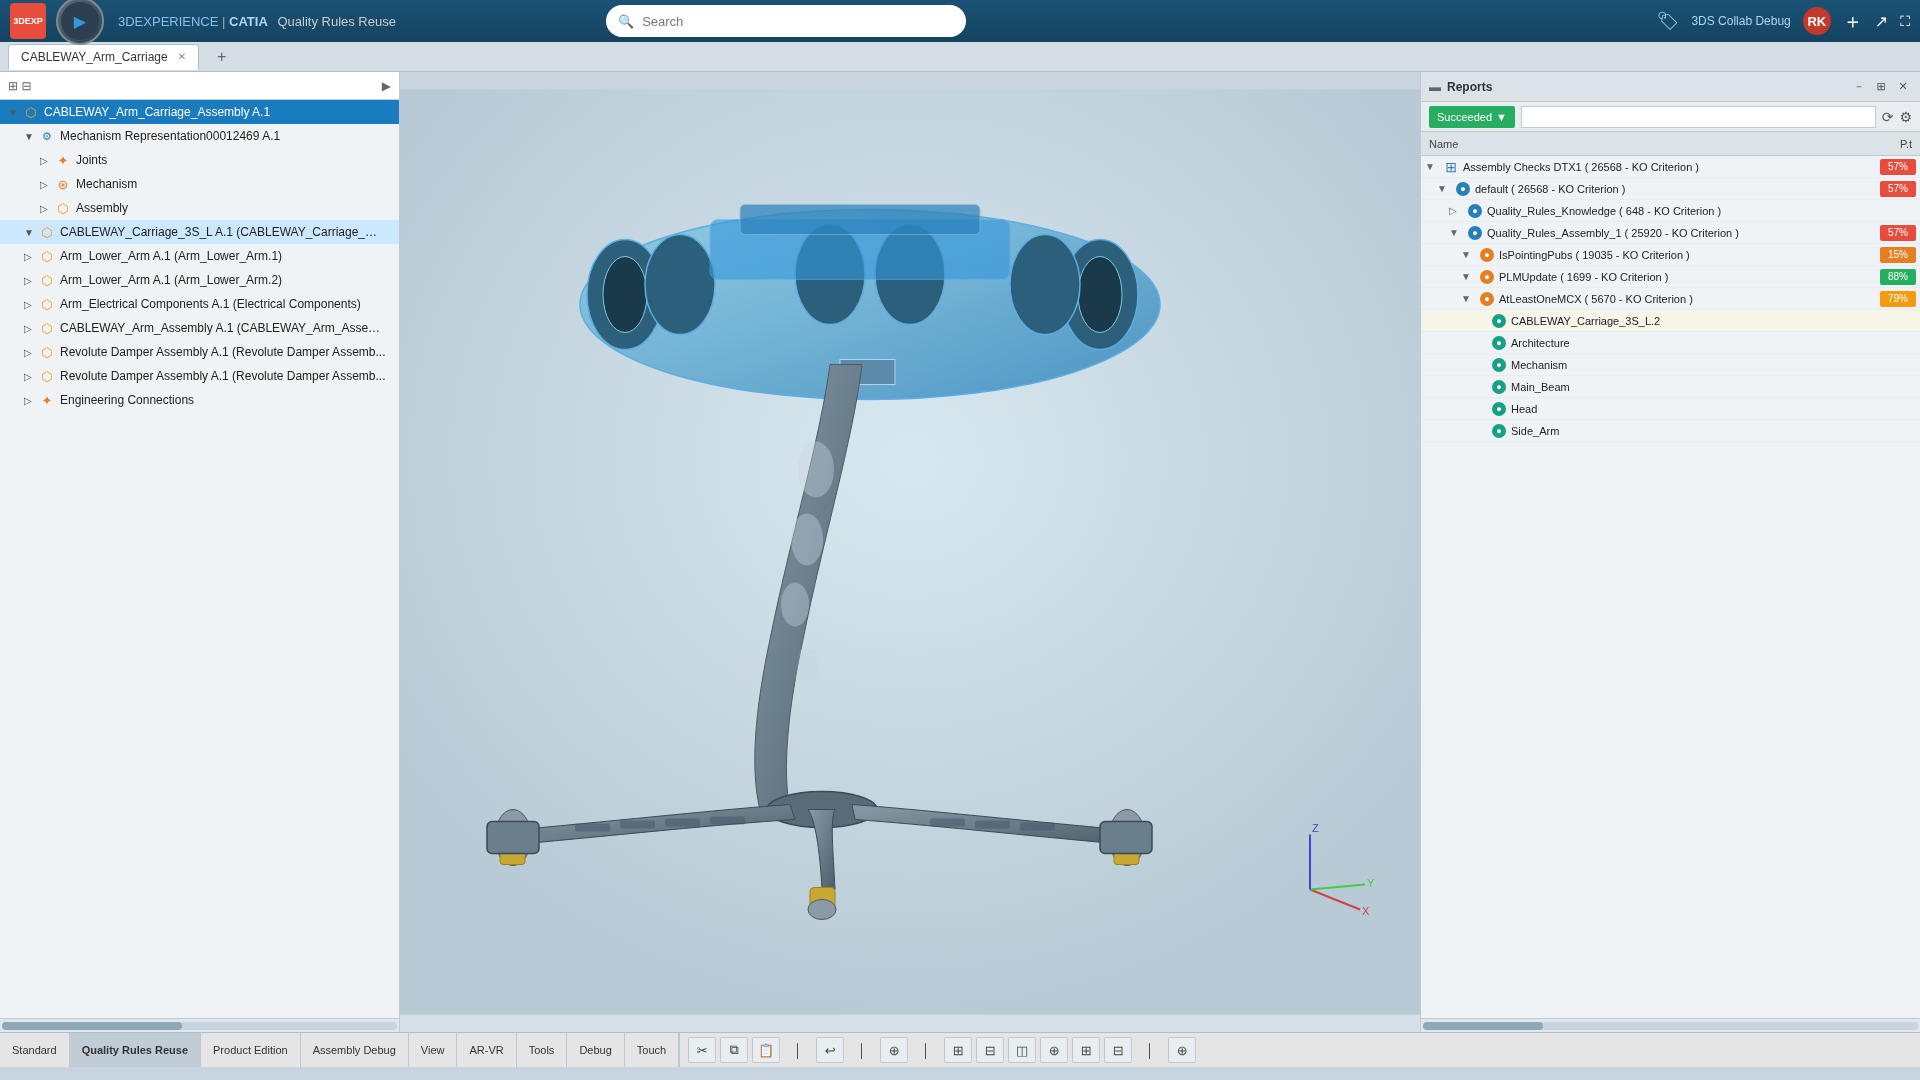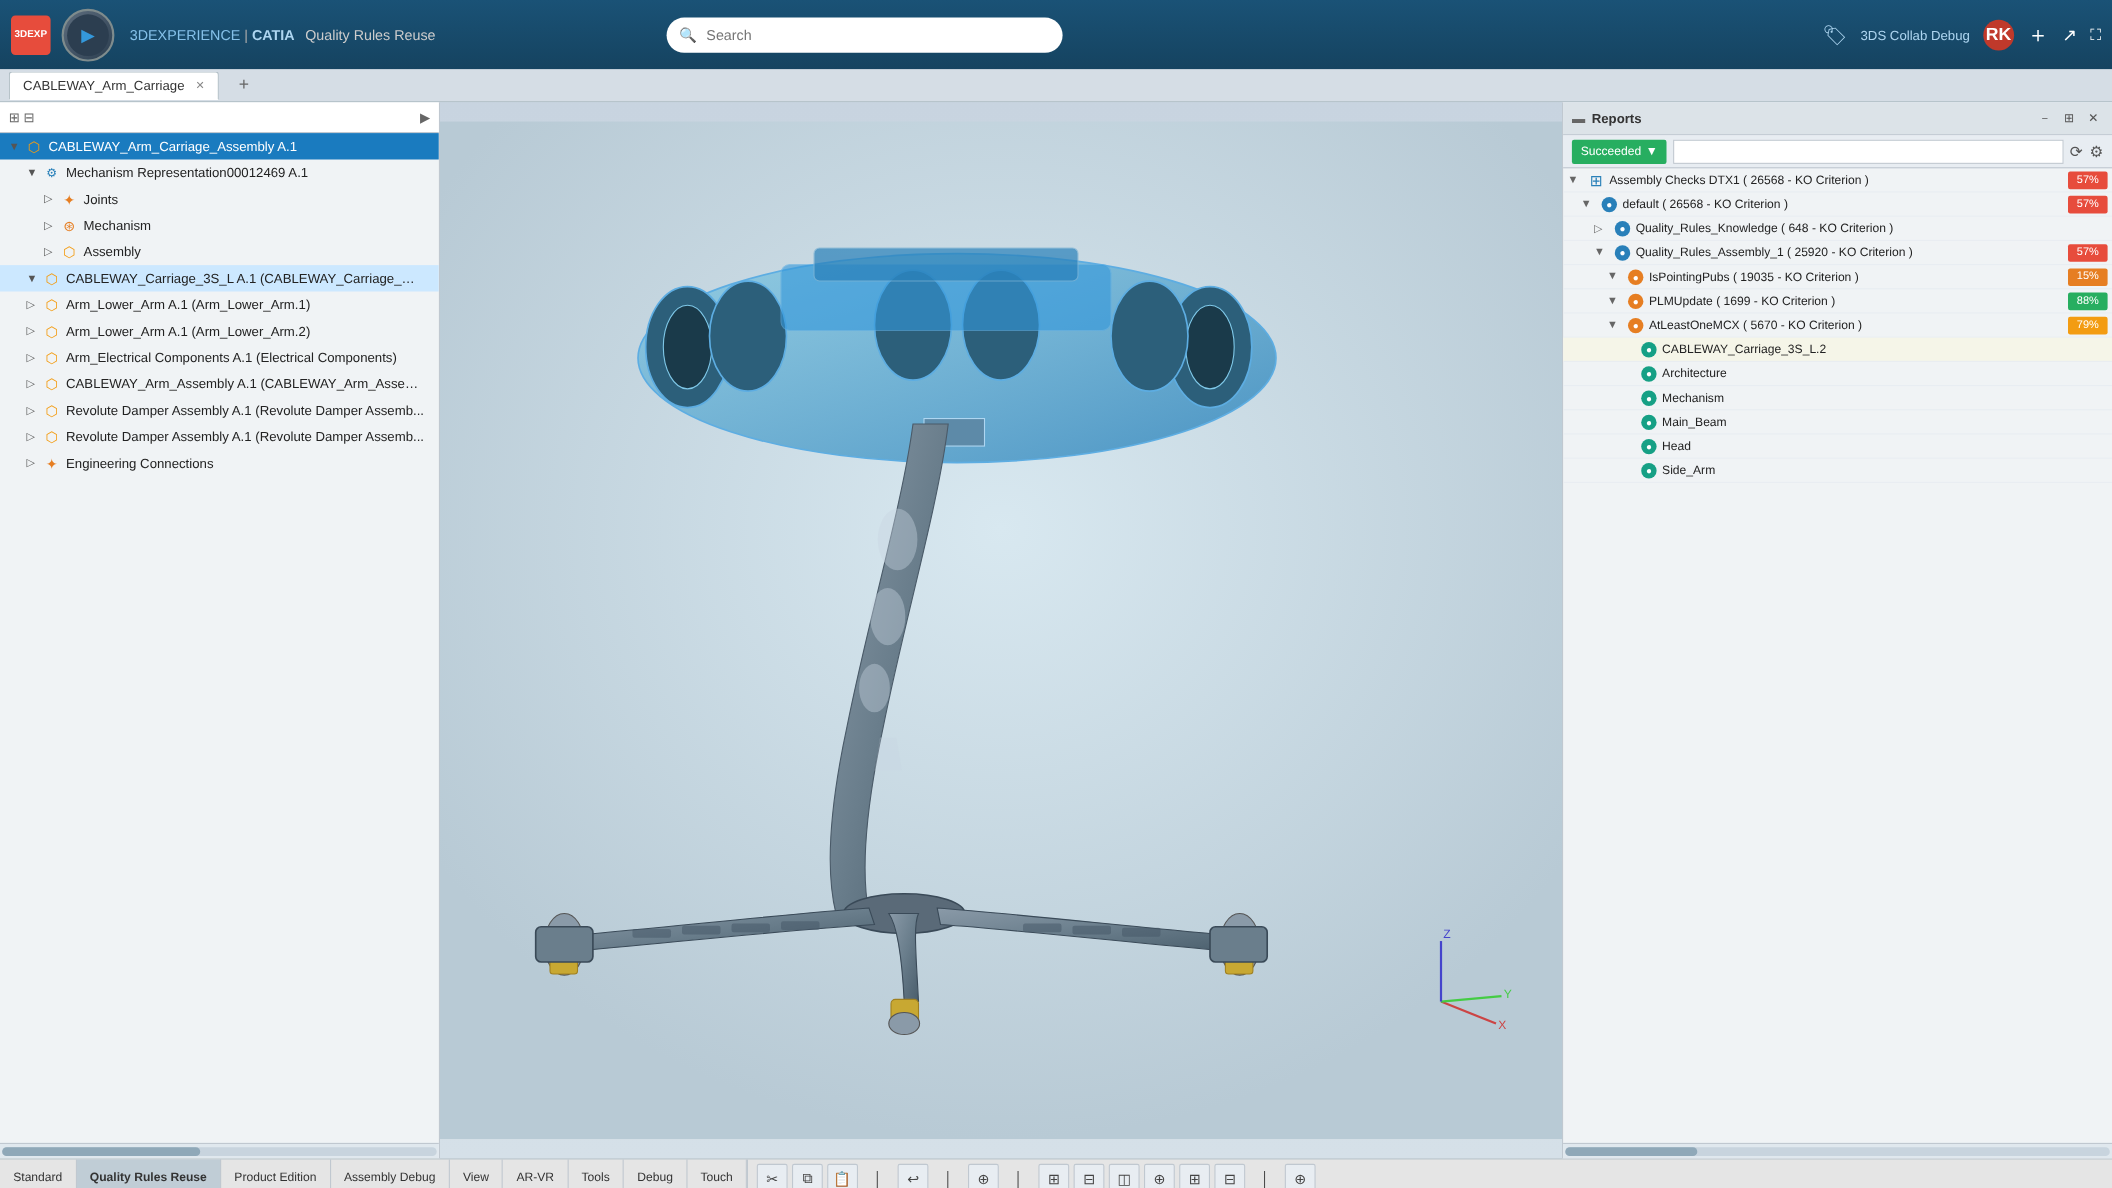--- a/index.html
+++ b/index.html
@@ -1,20 +1,20 @@
 <!DOCTYPE html>
 <html><head>
   <meta charset="utf-8">
   <style>
     * { margin: 0; padding: 0; box-sizing: border-box; }
     body { width: 1920px; height: 1080px; overflow: hidden; font-family: Arial, sans-serif; font-size: 12px; background: #c8d4e0; }
 
     
     #topbar {
-      width: 100%; height: 63px; background: linear-gradient(180deg, #1a5276 0%, #154360 100%);
+      width: 100%; height: 42px; background: linear-gradient(180deg, #1a5276 0%, #154360 100%);
       display: flex; align-items: center; padding: 0 10px; gap: 10px;
     }
     #logo-area { display: flex; align-items: center; gap: 8px; }
     #logo-box {
       width: 36px; height: 36px; background: #e74c3c; border-radius: 4px;
       display: flex; align-items: center; justify-content: center; color: white; font-weight: bold; font-size: 10px;
     }
 
     #play-btn {
       width: 48px; height: 48px; border-radius: 50%; background: linear-gradient(135deg, #5d6d7e, #2c3e50);
@@ -29,21 +29,21 @@
 
     #search-bar {
       margin-left: 200px; flex: 0 0 360px; height: 32px; background: white;
       border-radius: 16px; display: flex; align-items: center; padding: 0 12px; gap: 8px;
     }
     #search-input { border: none; outline: none; flex: 1; font-size: 13px; color: #555; }
 
     #top-right { margin-left: auto; display: flex; align-items: center; gap: 12px; }
     #user-avatar {
       width: 28px; height: 28px; border-radius: 50%; background: #c0392b;
-      display: flex; align-items: center; justify-content: center; color: white; font-size: 16px; font-weight: bold;
+      display: flex; align-items: center; justify-content: center; color: white; font-size: 13px; font-weight: bold;
     }
 
     
     #tabbar {
       width: 100%; height: 30px; background: #d5dde5;
       display: flex; align-items: center; padding: 0 8px; border-bottom: 1px solid #b0bec5;
     }
     .tab {
       height: 26px; padding: 0 12px; background: #e8edf2; border: 1px solid #b0bec5;
       border-bottom: none; border-radius: 3px 3px 0 0; display: flex; align-items: center;
@@ -436,20 +436,24 @@
         <span>Succeeded</span>
         <span>▼</span>
       </div>
       <div id="reports-search">
         <input style="border: none; outline: none; flex: 1 1 0%; font-size: 11px;">
       </div>
       <span style="font-size:14px;color:#555;cursor:pointer;">⟳</span>
       <span style="font-size:14px;color:#555;cursor:pointer;">⚙</span>
     </div>
 
+    <div id="reports-col-header">
+      <span id="reports-col-name" style="flex:1;font-size:11px;color:#444;">Name</span>
+      <span id="reports-col-pct" style="width:40px;font-size:11px;color:#444;text-align:right;">P.t</span>
+    </div>
 
     <div id="reports-tree">
 
       <div class="r-item">
         <span class="r-expand">▼</span>
         <span class="r-icon" style="color:#2980b9;font-size:14px;">⊞</span>
         <span class="r-label">Assembly Checks DTX1  ( 26568 - KO Criterion )</span>
         <div class="r-badge badge-red">57%</div>
       </div>
 

